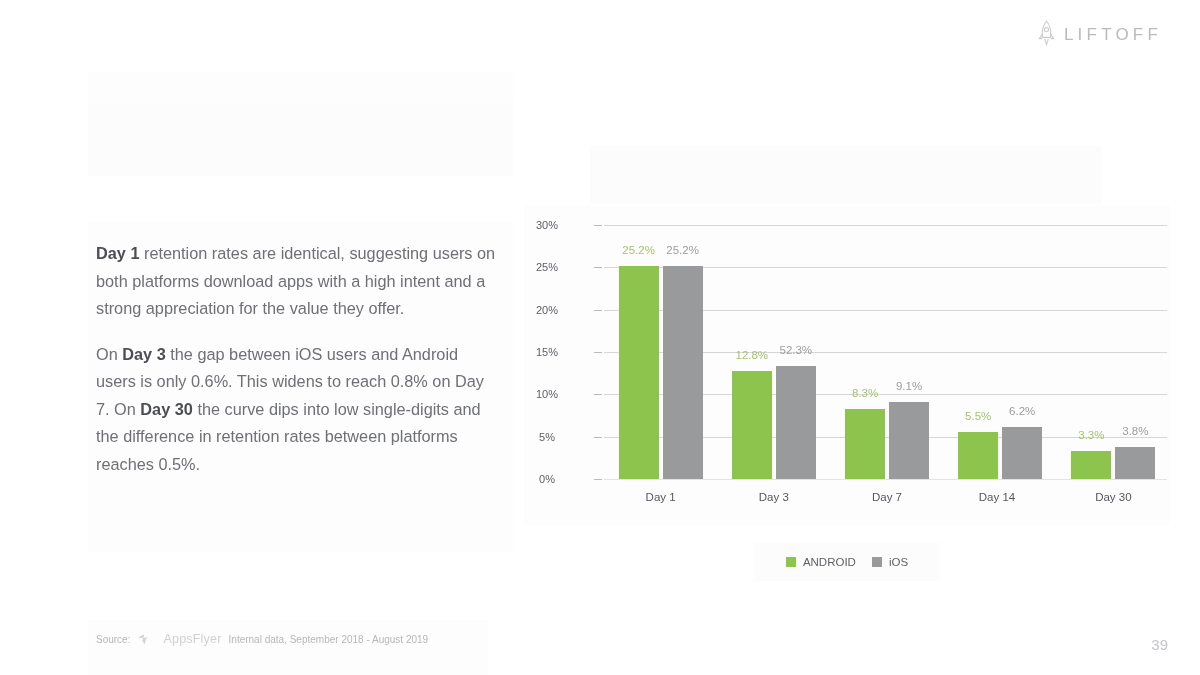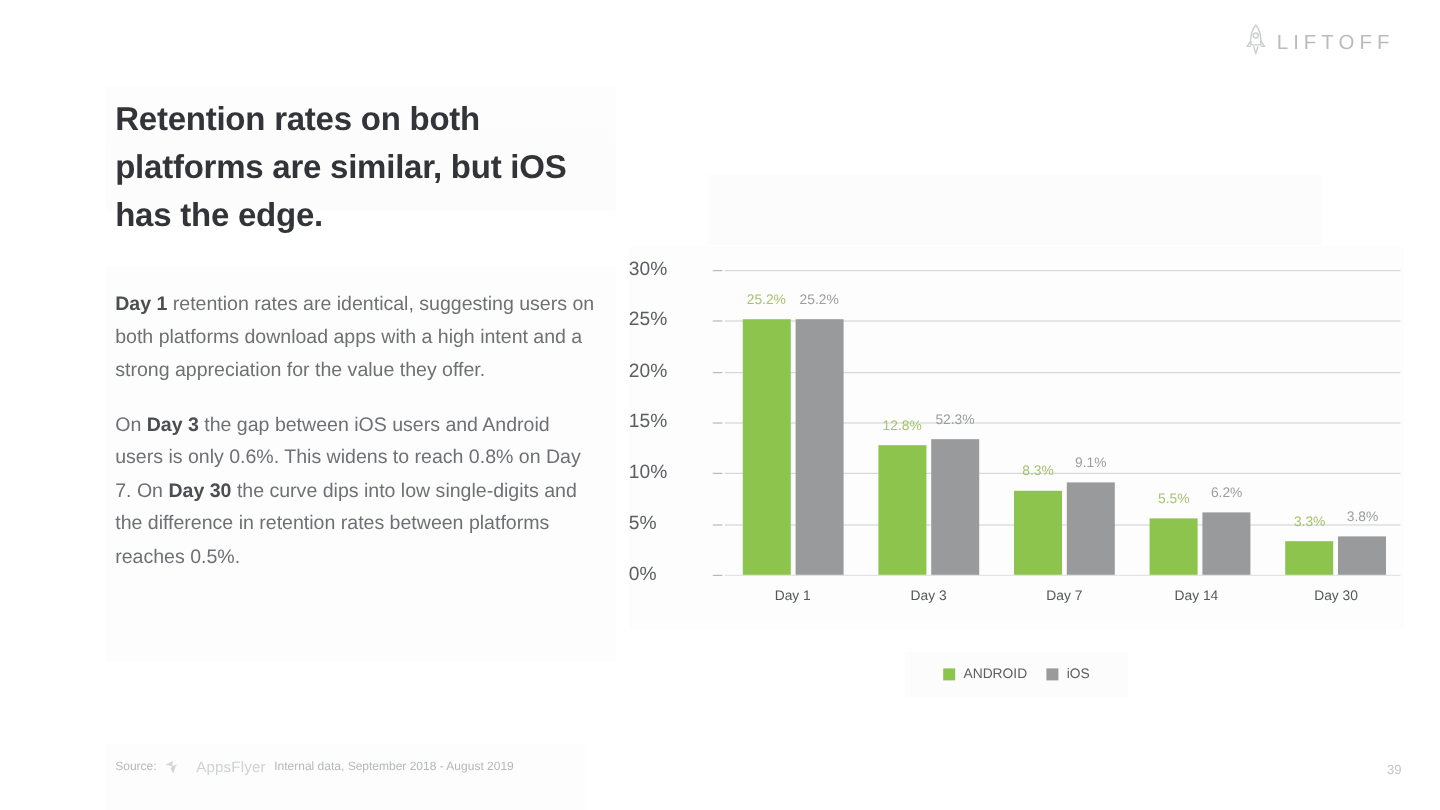--- a/index.html
+++ b/index.html
@@ -109,21 +109,21 @@
   .af-logo { display: flex; align-items: center; gap: 11px; }
   .af-word {
     font-size: 12.5px;
     color: #cfd1d3;
     letter-spacing: 0.2px;
   }
   .page-num {
     position: absolute;
     right: 32px;
     top: 636px;
-    font-size: 11px;
+    font-size: 15px;
     color: #c3c5c8;
   }
 
   
   .chart-title-panel {
     position: absolute;
     left: 590px;
     top: 146px;
     width: 512px;
     height: 58px;
@@ -154,22 +154,22 @@
     top: 205px;
     width: 646px;
     height: 320px;
   }
 
   
   .ytick {
     position: absolute;
     right: 0;
     width: 46px;
-    text-align: left;
-    font-size: 16px;
+    text-align: center;
+    font-size: 11px;
     color: #5c5e62;
     transform: translateY(-50%);
   }
   .ytick-wrap {
     position: absolute;
     left: 0; top: 0;
     width: 46px;
     height: 100%;
   }
 
@@ -258,21 +258,20 @@
         <circle cx="8.5" cy="9.6" r="2.1" fill="none" stroke="#c9cbcd" stroke-width="1.1"></circle>
         <path d="M4.3 14 L1.3 18.6 L4.3 18.6" fill="none" stroke="#c9cbcd" stroke-width="1.1"></path>
         <path d="M12.7 14 L15.7 18.6 L12.7 18.6" fill="none" stroke="#c9cbcd" stroke-width="1.1"></path>
         <path d="M6.6 18.6 L8.5 24.4 L10.4 18.6" fill="none" stroke="#c9cbcd" stroke-width="1.1"></path>
       </svg>
     </span>
     <span class="brand-word">LIFTOFF</span>
   </div>
 
   <div class="headline-panel"></div>
-  <div class="headline">Retention rates on both platforms are similar, but iOS has the edge.</div>
 
   <div class="body-panel"></div>
   <div class="body-copy">
     <p><b>Day 1</b><span> retention rates are identical, suggesting users on both platforms download apps with a high intent and a strong appreciation for the value they offer.</span></p>
     <p><span>On </span><b>Day 3</b><span> the gap between iOS users and Android users is only 0.6%. This widens to reach 0.8% on Day 7. On </span><b>Day 30</b><span> the curve dips into low single-digits and the difference in retention rates between platforms reaches 0.5%.</span></p>
   </div>
 
   <div class="footer-panel"></div>
   <div class="footer">
     <span>Source:</span>

